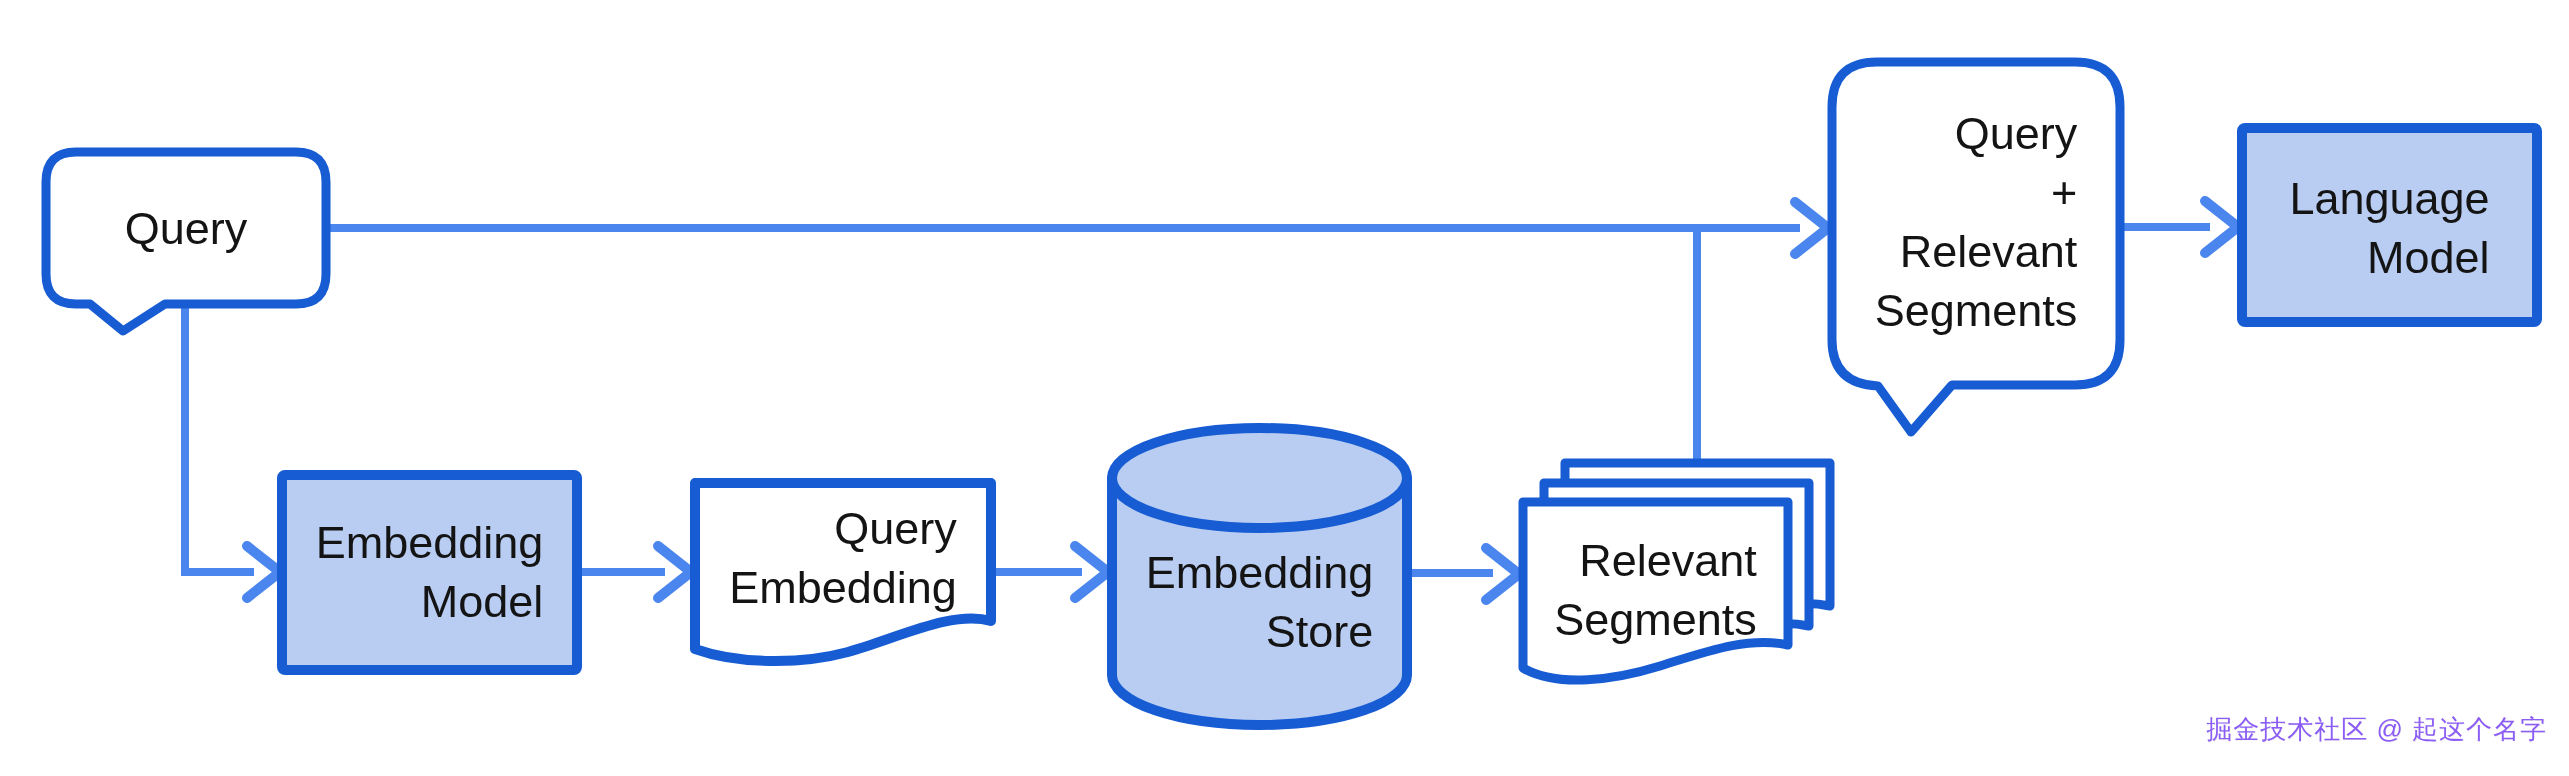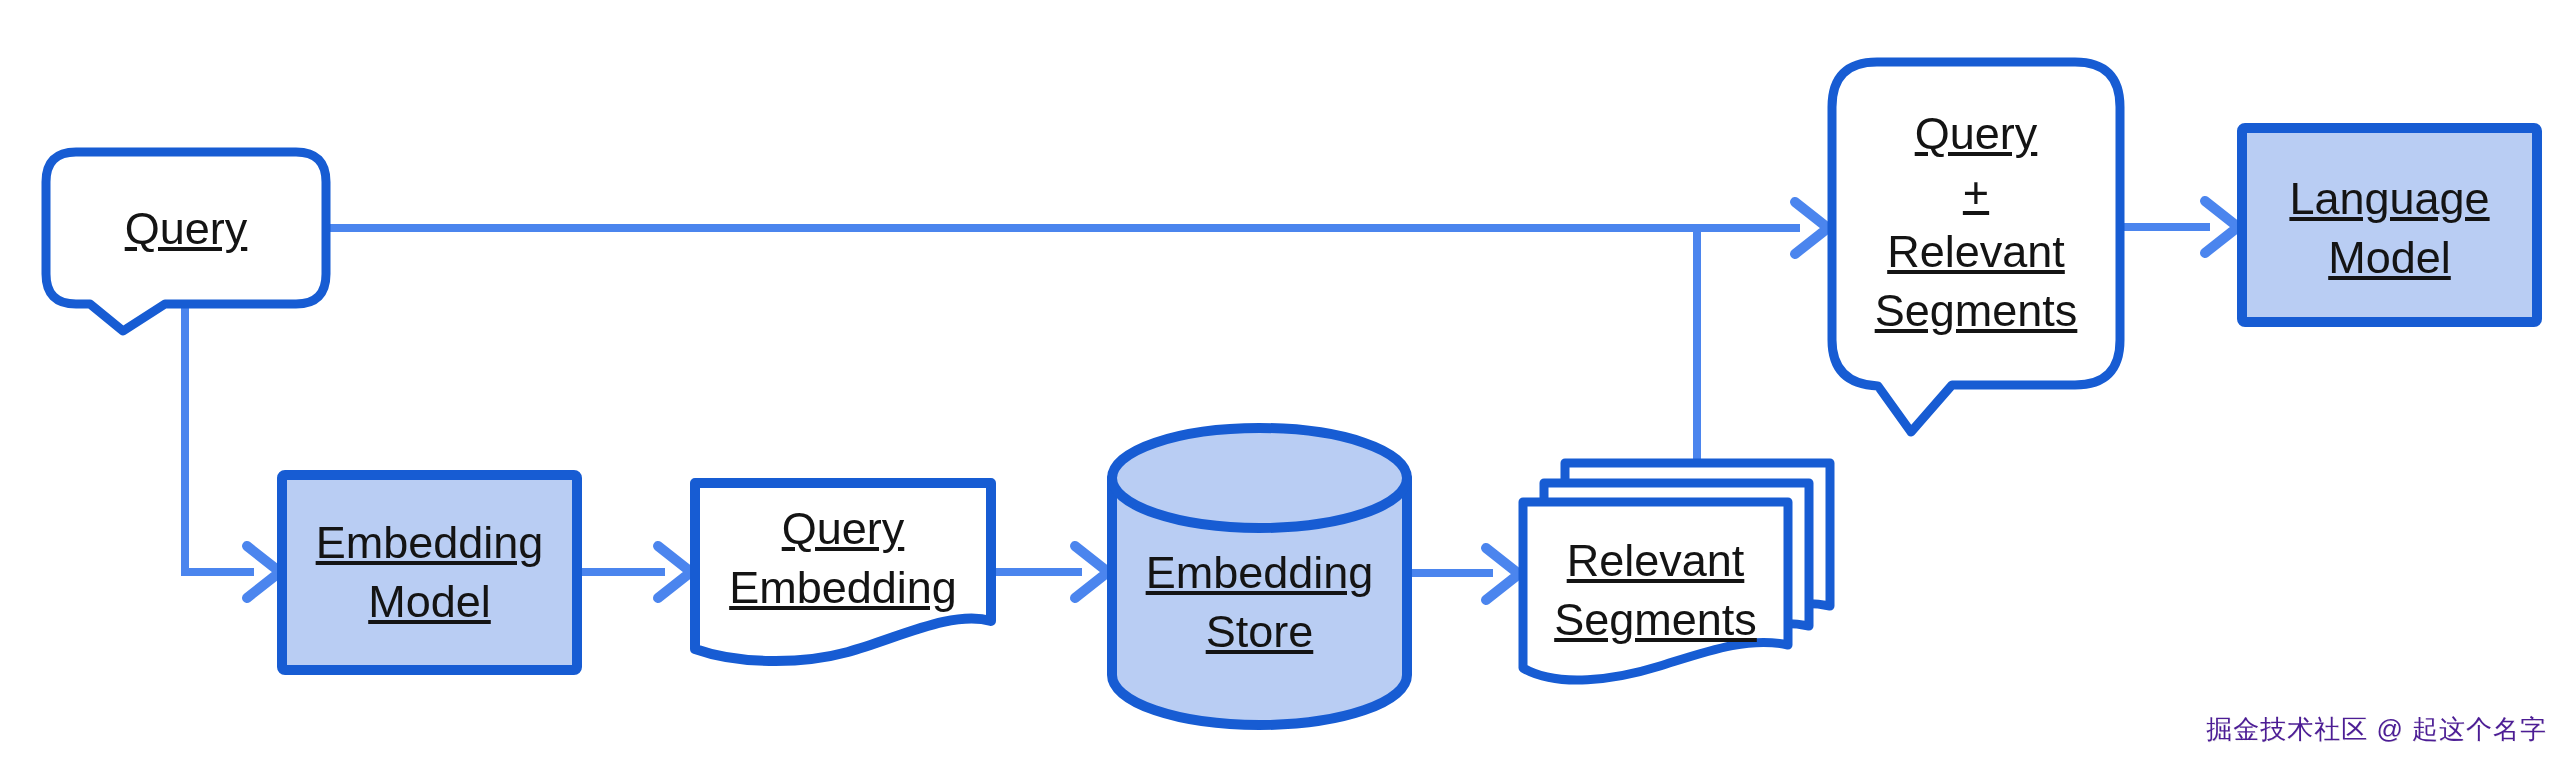--- a/index.html
+++ b/index.html
@@ -20,41 +20,40 @@
     left: 0;
     top: 0;
     width: 2569px;
     height: 776px;
   }
   .node-label {
     position: absolute;
     display: flex;
     align-items: center;
     justify-content: center;
-    text-align: center;
+    text-align: right;
     white-space: pre-line;
     font: 400 45px/1.31 "Liberation Sans", sans-serif;
     color: #141414;
     pointer-events: none;
-    text-decoration: underline;
   }
   .lbl-query            { left: 46px;   top: 154px; width: 280px; height: 150px; }
   .lbl-embedding-model  { left: 282px;  top: 475px; width: 295px; height: 195px; }
   .lbl-query-embedding  { left: 695px;  top: 478px; width: 296px; height: 162px; }
   .lbl-embedding-store  { left: 1112px; top: 505px; width: 295px; height: 196px; }
   .lbl-relevant-segs    { left: 1523px; top: 500px; width: 265px; height: 182px; }
   .lbl-query-plus       { left: 1832px; top: 60px;  width: 288px; height: 326px; }
   .lbl-language-model   { left: 2242px; top: 132px; width: 295px; height: 194px; }
   .watermark {
     position: absolute;
     right: 22px;
     top: 714px;
     font: 400 26px/1.2 "Liberation Sans", sans-serif;
     letter-spacing: 1px;
-    color: #4c1d95;
+    color: #8b5cf6;
     text-shadow: 2px 2px 0 #ffffff, 1px 1px 0 #e8e6e6;
   }
   .shape-border { stroke: #175cd3; stroke-linejoin: round; fill: #ffffff; }
   .shape-fill   { fill: #b9cdf3; }
   .edge-line    { stroke: #4b85ee; stroke-width: 8; fill: none; stroke-linecap: butt; }
   .edge-head    { stroke: #4b85ee; stroke-width: 10; fill: none; stroke-linecap: round; stroke-linejoin: round; }
 </style>
 </head>
 <body>
 

